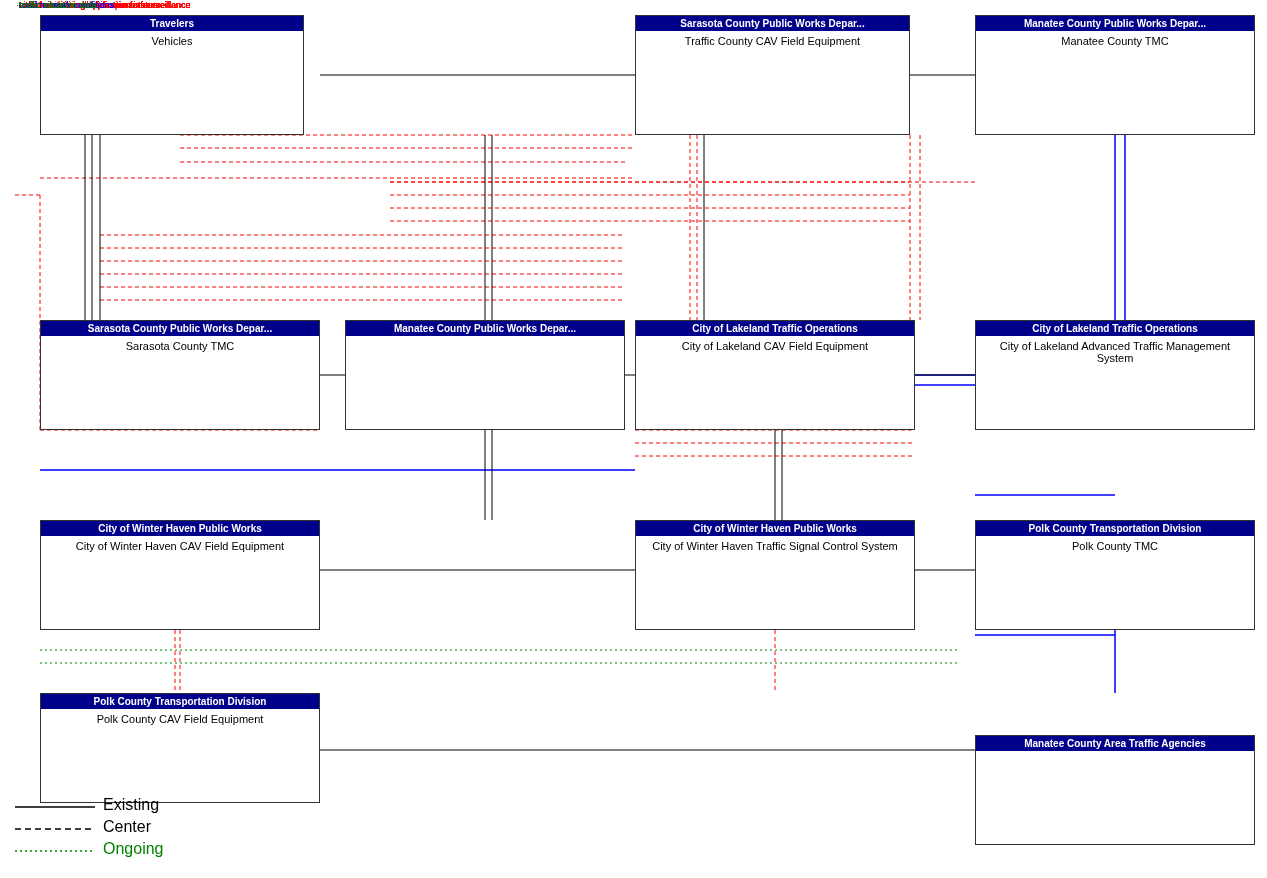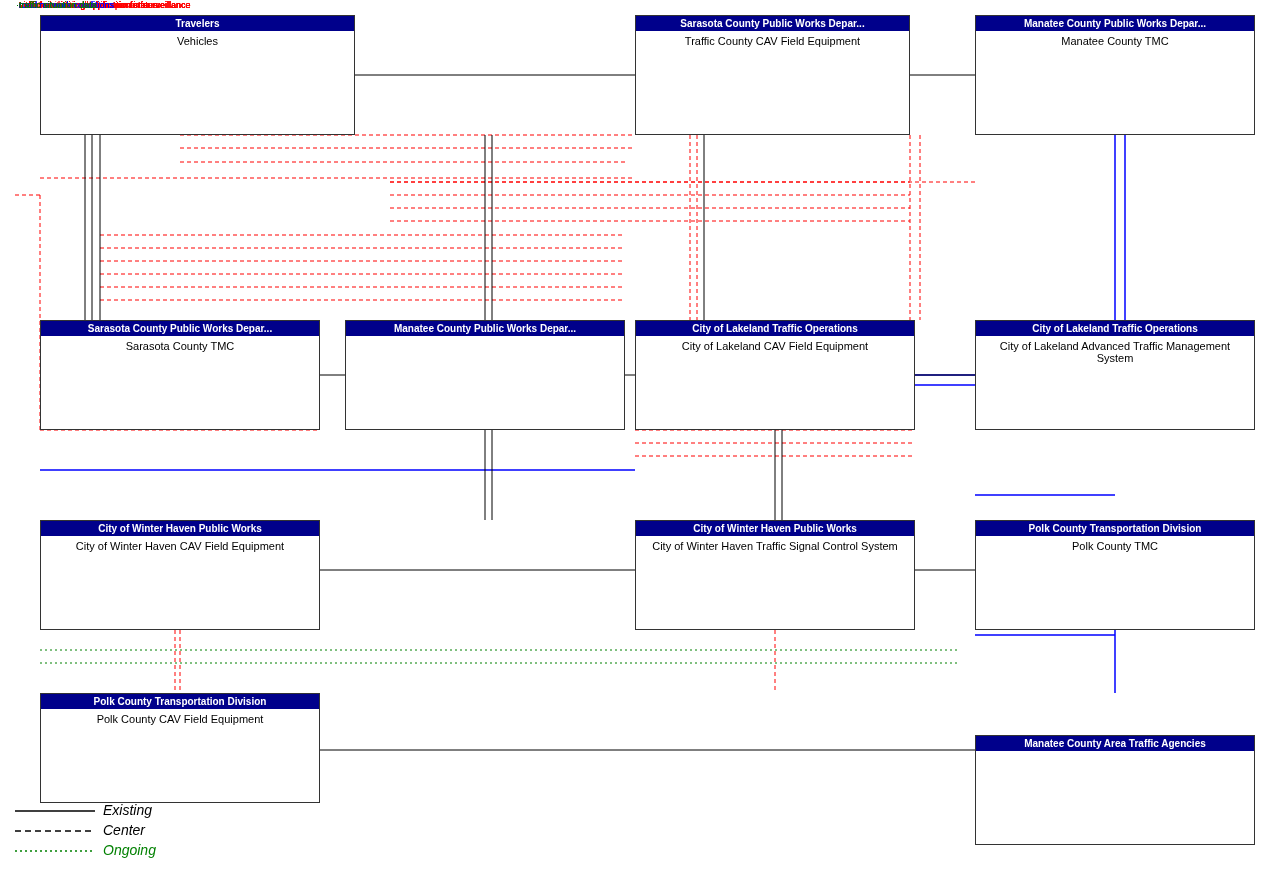--- a/index.html
+++ b/index.html
@@ -5,21 +5,21 @@
     * { margin: 0; padding: 0; box-sizing: border-box; }
     body { background: white; font-family: Arial, sans-serif; font-size: 11px; width: 1267px; height: 878px; overflow: hidden; position: relative; }
     
     .diagram-container { position: relative; width: 1267px; height: 820px; padding-left: 16px; }
     
     .node-box { position: absolute; border: 1px solid #333; background: white; }
     .node-header { background: #00008B; color: white; font-weight: bold; font-size: 10px; padding: 2px 4px; text-align: center; }
     .node-body { padding: 4px; text-align: center; font-size: 11px; min-height: 60px; }
     
     .legend { position: absolute; bottom: 10px; left: 10px; display: flex; flex-direction: column; gap: 4px; }
-    .legend-item { display: flex; align-items: center; gap: 8px; font-size: 14px; font-style: italic; }
+    .legend-item { display: flex; align-items: center; gap: 8px; font-size: 16px; }
     .legend-line { width: 80px; height: 12px; position: relative; }
     
     svg.connections { position: absolute; top: 0; left: 0; width: 1267px; height: 820px; pointer-events: none; }
   </style>
 </head>
 <body>
 
 <div class="diagram-container">
 
   <svg class="connections">
@@ -137,21 +137,21 @@
   <div style="position:absolute; left:640; top:437; font-size:9px; color:red; pointer-events:none;">·traffic situation data</div>
   <div style="position:absolute; left:640; top:450; font-size:9px; color:red; pointer-events:none;">·traffic monitoring application info</div>
 
   <div style="position:absolute; left:980; top:488; font-size:9px; color:blue; pointer-events:none;">·road network conditions</div>
 
   <div style="position:absolute; left:950; top:628; font-size:9px; color:blue; pointer-events:none;">·road network conditions</div>
 
   <div style="position:absolute; left:46; top:643; font-size:9px; color:green; pointer-events:none;">·traffic situation data</div>
   <div style="position:absolute; left:46; top:656; font-size:9px; color:green; pointer-events:none;">·traffic situation data</div>
 
-  <div class="node-box" style="left:40px; top:15px; width:315px; height:120px;">
+  <div class="node-box" style="left:40px; top:15px; width:264px; height:120px;">
     <div class="node-header">Travelers</div>
     <div class="node-body">Vehicles</div>
   </div>
 
   <div class="node-box" style="left:635px; top:15px; width:275px; height:120px;">
     <div class="node-header">Sarasota County Public Works Depar...</div>
     <div class="node-body">Traffic County CAV Field Equipment</div>
   </div>
 
   <div class="node-box" style="left:975px; top:15px; width:280px; height:120px;">

